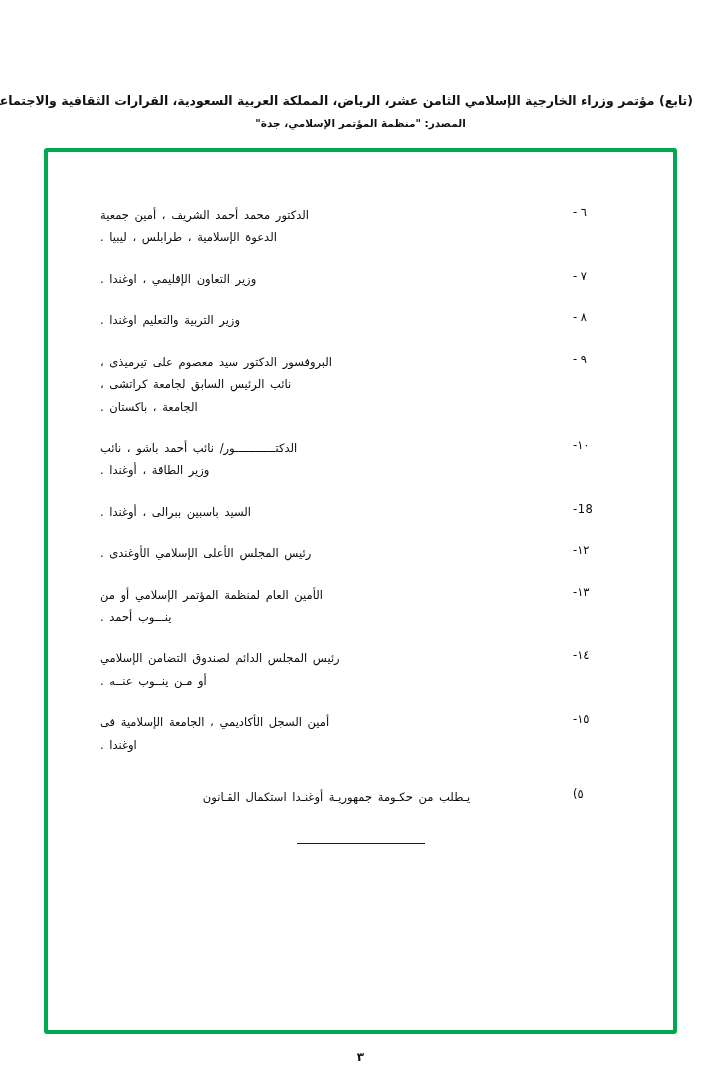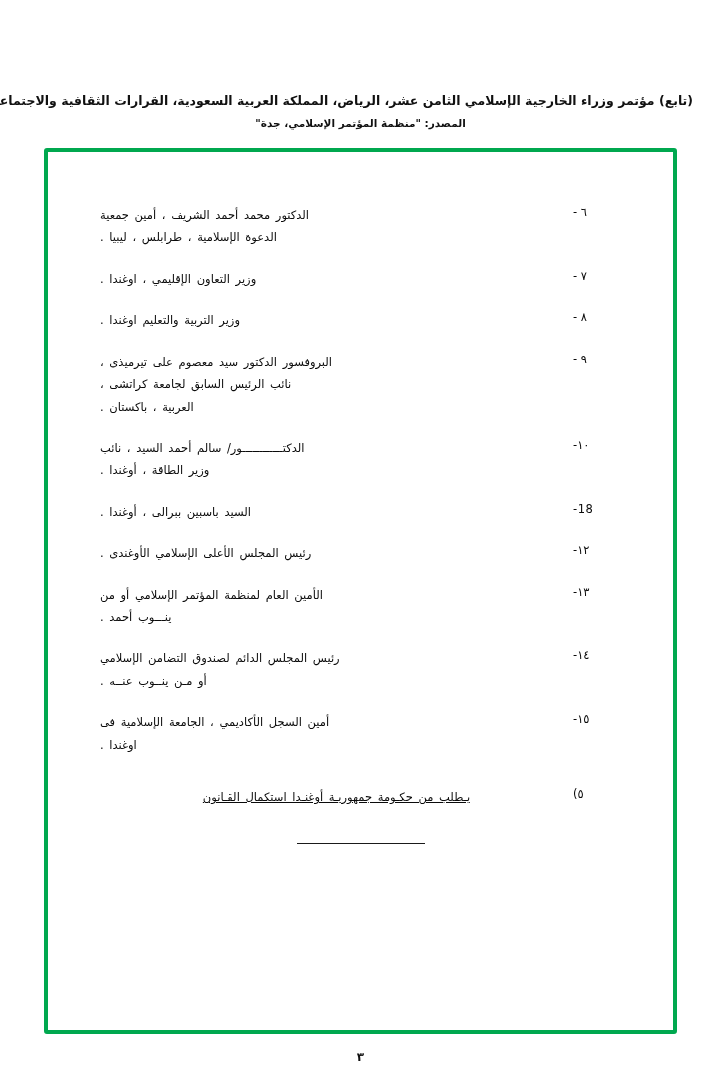--- a/index.html
+++ b/index.html
@@ -106,21 +106,20 @@
     display: flex;
     flex-direction: row;
     align-items: flex-start;
     margin-top: 30px;
   }
   .clause .item-num {
     width: 48px;
   }
   .clause .item-body {
     text-align: center;
-    text-decoration: underline;
   }
 
   
   .rule-wrap {
     margin-top: 34px;
     display: flex;
     justify-content: center;
   }
   .rule {
     width: 128px;
@@ -174,28 +173,28 @@
         <div class="item-body">
           <span class="ln">وزير التربية والتعليم اوغندا .</span>
         </div>
       </div>
 
       <div class="item">
         <div class="item-num">٩  -</div>
         <div class="item-body">
           <span class="ln">البروفسور الدكتور سيد معصوم على تيرميذى ،</span>
           <span class="ln">نائب الرئيس السابق لجامعة كراتشى ،</span>
-          <span class="ln">العربية ، باكستان .</span>
+          <span class="ln">الجامعة ، باكستان .</span>
         </div>
       </div>
 
       <div class="item">
         <div class="item-num">١٠-</div>
         <div class="item-body">
-          <span class="ln">الدكتــــــــــــور/  سالم أحمد السيد ، نائب</span>
+          <span class="ln">الدكتــــــــــــور/  نائب أحمد باشو ، نائب</span>
           <span class="ln">وزير الطاقة  ، أوغندا .</span>
         </div>
       </div>
 
       <div class="item">
         <div class="item-num">18-</div>
         <div class="item-body">
           <span class="ln">السيد باسبين ببرالى ، أوغندا .</span>
         </div>
       </div>

